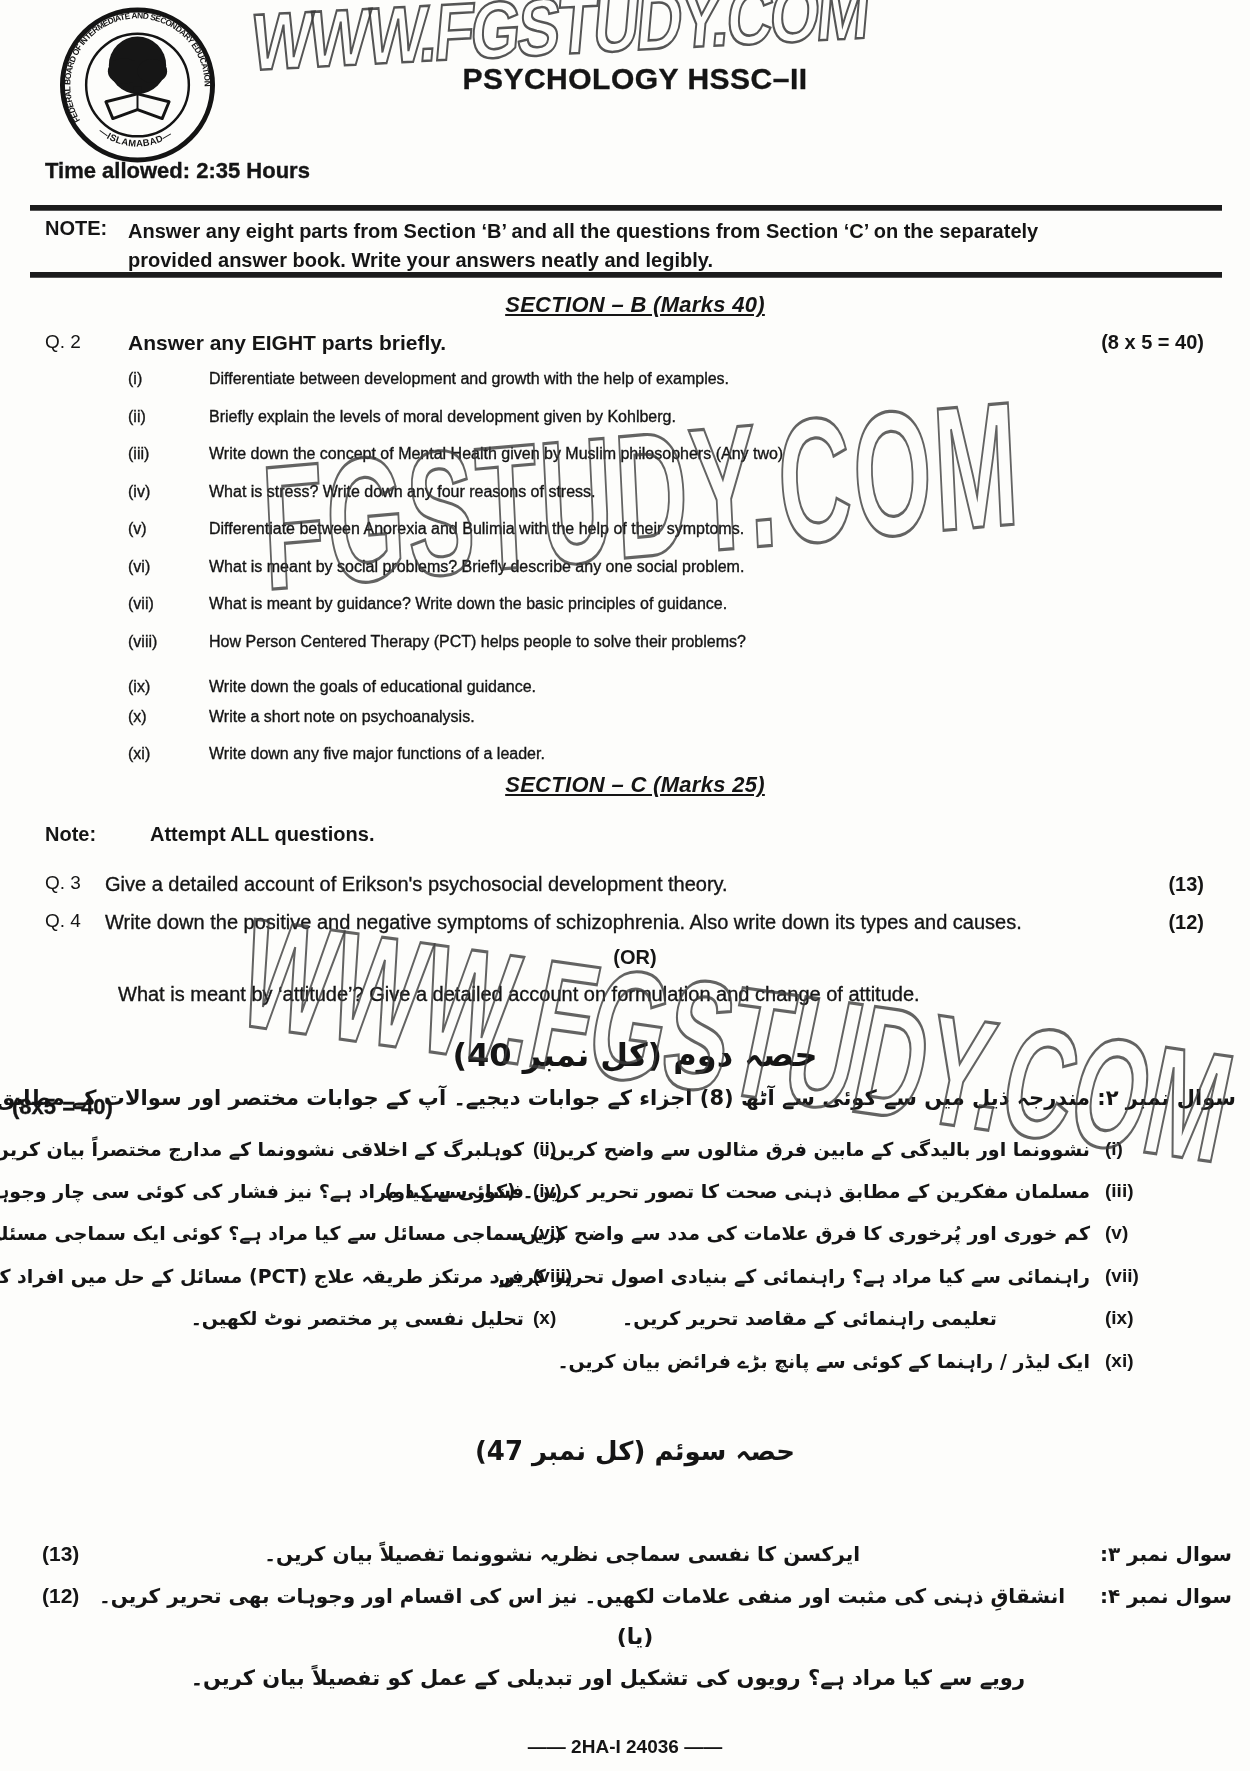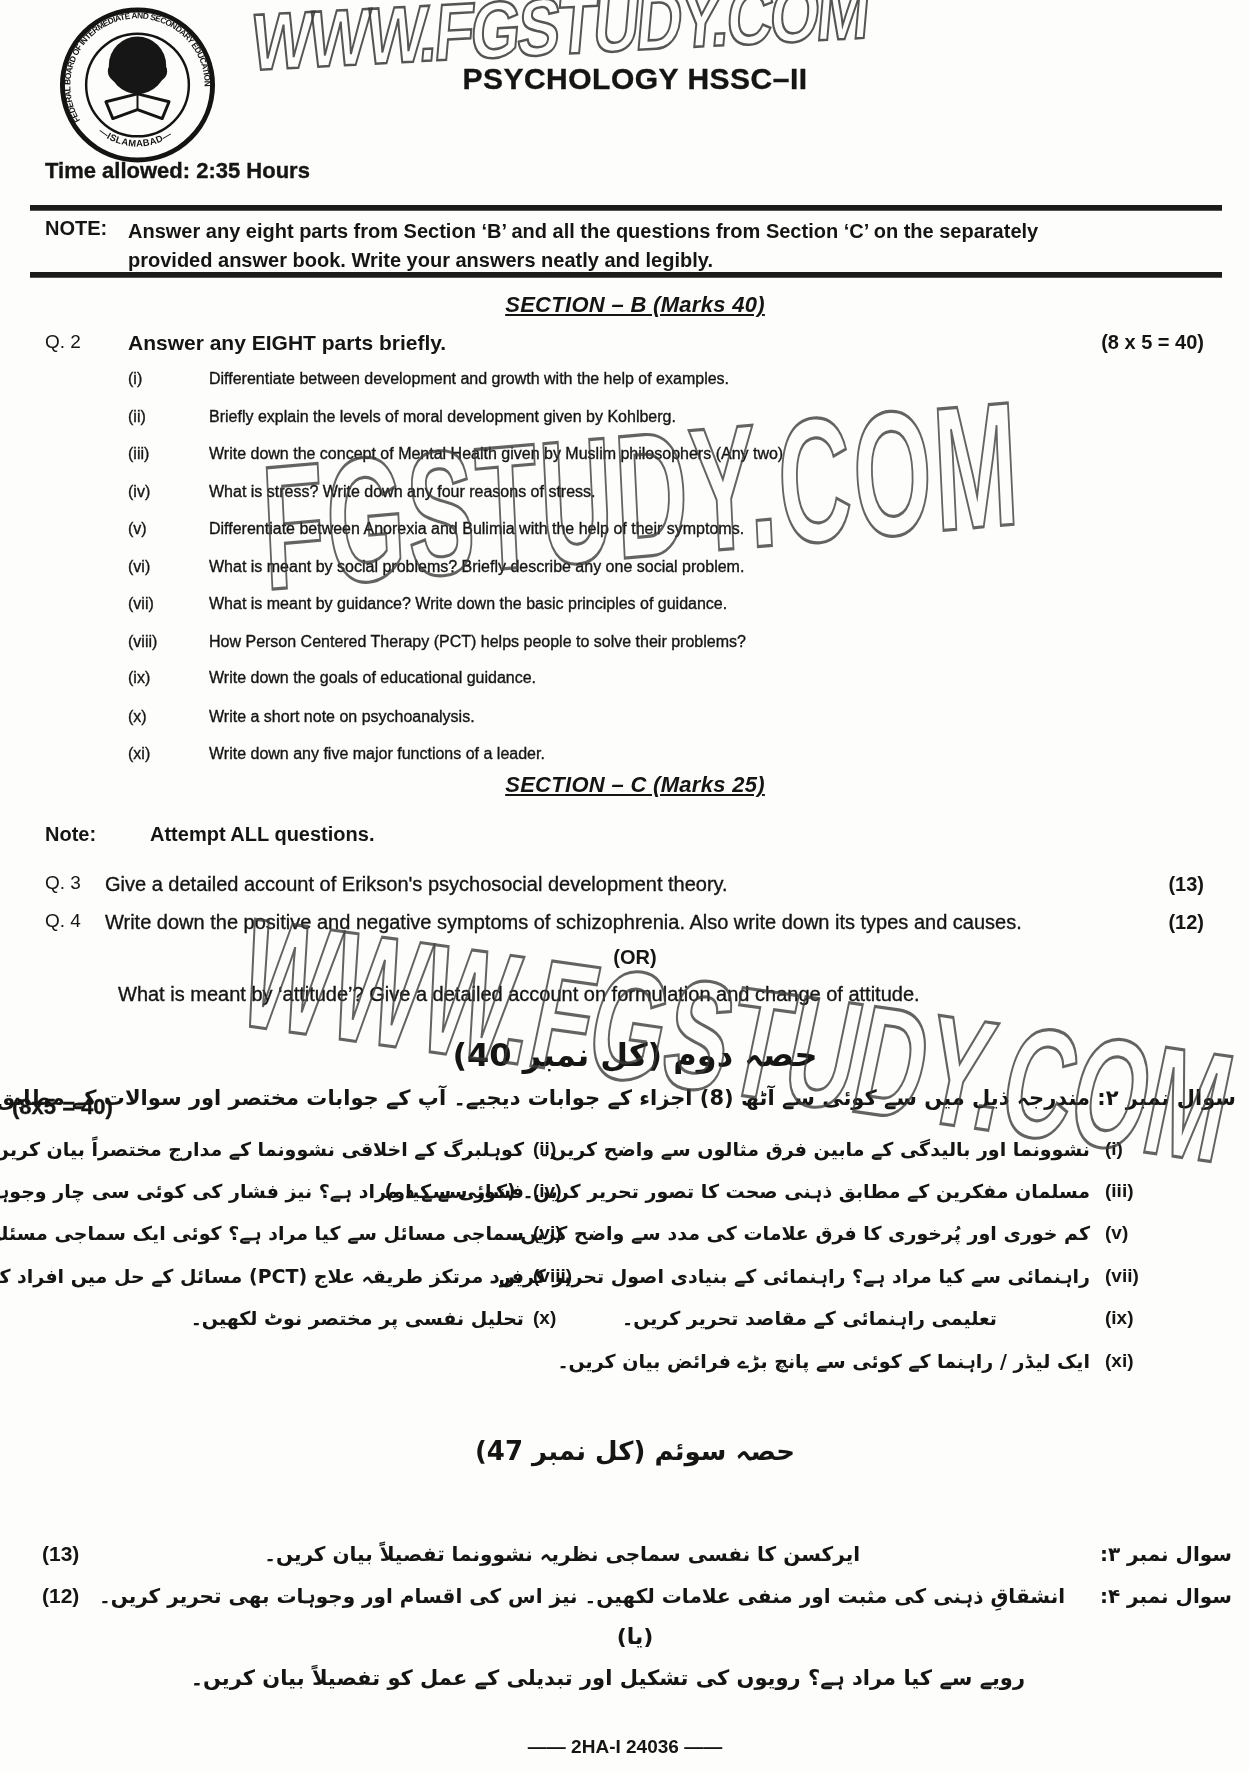--- a/index.html
+++ b/index.html
@@ -87,21 +87,21 @@
 
   <div class="abs" style="left:128px;top:370px;width:1000px;height:400px">
     <div class="part thick" style="top:0px"><span class="pnum">(i)</span><span>Differentiate between development and growth with the help of examples.</span></div>
     <div class="part thick" style="top:37.5px"><span class="pnum">(ii)</span><span>Briefly explain the levels of moral development given by Kohlberg.</span></div>
     <div class="part thick" style="top:75px"><span class="pnum">(iii)</span><span>Write down the concept of Mental Health given by Muslim philosophers (Any two)</span></div>
     <div class="part thick" style="top:112.5px"><span class="pnum">(iv)</span><span>What is stress? Write down any four reasons of stress.</span></div>
     <div class="part thick" style="top:150px"><span class="pnum">(v)</span><span>Differentiate between Anorexia and Bulimia with the help of their symptoms.</span></div>
     <div class="part thick" style="top:187.5px"><span class="pnum">(vi)</span><span>What is meant by social problems? Briefly describe any one social problem.</span></div>
     <div class="part thick" style="top:225px"><span class="pnum">(vii)</span><span>What is meant by guidance? Write down the basic principles of guidance.</span></div>
     <div class="part thick" style="top:262.5px"><span class="pnum">(viii)</span><span>How Person Centered Therapy (PCT) helps people to solve their problems?</span></div>
-    <div class="part thick" style="top:299px"><span class="pnum">(ix)</span><span>Write down the goals of educational guidance.</span></div>
+    <div class="part thick" style="top:308px"><span class="pnum">(ix)</span><span>Write down the goals of educational guidance.</span></div>
     <div class="part thick" style="top:337.5px"><span class="pnum">(x)</span><span>Write a short note on psychoanalysis.</span></div>
     <div class="part thick" style="top:375px"><span class="pnum">(xi)</span><span>Write down any five major functions of a leader.</span></div>
   </div>
 
   <div class="abs center" style="left:45px;top:772px;width:1180px">
     <span class="sec-head">SECTION – C (Marks 25)</span>
   </div>
 
   <div class="abs b" style="left:45px;top:823px;font-size:20px">Note:</div>
   <div class="abs b" style="left:150px;top:823px;font-size:20px">Attempt ALL questions.</div>

